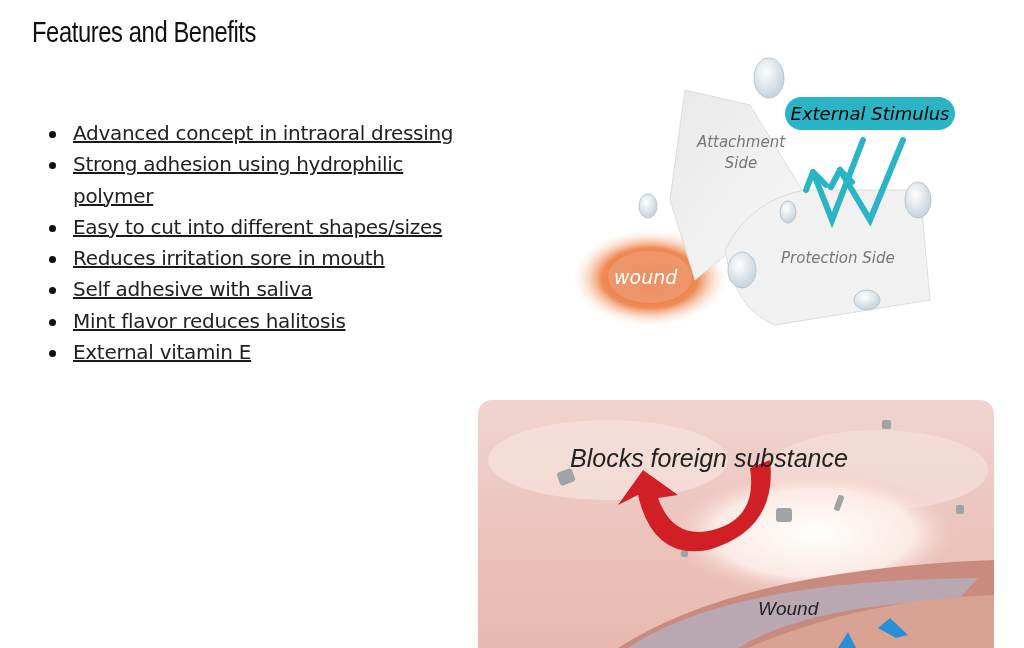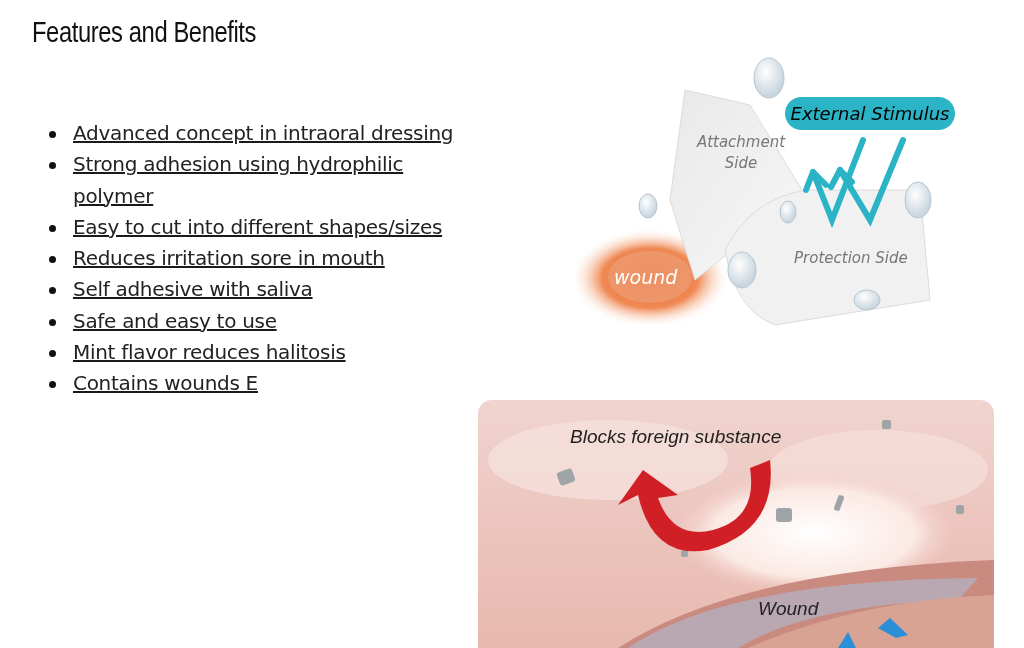--- a/index.html
+++ b/index.html
@@ -18,23 +18,22 @@
 <body>
 
 <h1 class="title">Features and Benefits</h1>
 
 <ul class="features">
   <li>Advanced  concept in intraoral dressing</li>
   <li>Strong adhesion using hydrophilic polymer</li>
   <li>Easy to cut into different shapes/sizes</li>
   <li>Reduces irritation sore in mouth</li>
   <li>Self adhesive with saliva</li>
-  <li>Safe and easy to use</li>
   <li>Mint flavor reduces halitosis</li>
-  <li>Contains wounds E</li>
+  <li>External vitamin E</li>
 </ul>
 
 <div class="fig1">
   <svg width="400" height="300" viewBox="0 0 400 300">
     <defs>
       <radialGradient id="wg" cx="50%" cy="50%" r="50%">
         <stop offset="0%" stop-color="#e8632a"></stop>
         <stop offset="60%" stop-color="#ef8a55"></stop>
         <stop offset="100%" stop-color="#ffffff" stop-opacity="0"></stop>
       </radialGradient>
@@ -68,21 +67,21 @@
       <path d="M265 120 L256 137 M265 120 L277 132"></path>
     </g>
   </svg>
   <div class="lbl" style="left:210px;top:47px;width:170px;height:33px;background:#2bb3c6;border-radius:17px;color:#000000;font-size:18px;line-height:33px;text-align:center;">
     <span>External Stimulus</span>
   </div>
   <div class="lbl" style="left:116px;top:82px;width:100px;text-align:center;color:#777;font-size:15px;line-height:21px;">
     <div>Attachment</div>
     <div>Side</div>
   </div>
-  <div class="lbl" style="left:219px;top:199px;color:#777;font-size:15px;">Protection Side</div>
+  <div class="lbl" style="left:206px;top:199px;color:#777;font-size:15px;">Protection Side</div>
   <div class="lbl" style="left:39px;top:216px;color:#fff;font-size:19px;">wound</div>
 </div>
 
 <div class="fig2">
   <svg width="516" height="248" viewBox="0 0 516 248" style="position:absolute;left:0;top:0;">
     <defs>
       <radialGradient id="glow" cx="55%" cy="45%" r="45%">
         <stop offset="0%" stop-color="#ffffff"></stop>
         <stop offset="70%" stop-color="#fbe9e4"></stop>
         <stop offset="100%" stop-color="#f0c9c0" stop-opacity="0"></stop>
@@ -105,15 +104,15 @@
       <rect x="358" y="95" width="6" height="16" rx="2" transform="rotate(20 361 103)"></rect>
     </g>
 
     <path d="M292 60 Q300 130 230 150 Q175 160 160 95 L140 105 L165 70 L200 95 L180 98 Q195 140 235 130 Q280 118 272 68 Z" fill="#d11f26"></path>
 
     <g fill="#2a8fd6">
       <path d="M360 248 L370 232 L378 248 Z"></path>
       <path d="M400 228 L412 218 L430 235 L418 238 Z"></path>
     </g>
   </svg>
-  <div class="lbl" style="left:92px;top:26px;color:#222;font-size:19px;font-family:'Liberation Sans',sans-serif;">Blocks foreign substance</div>
+  <div class="lbl" style="left:92px;top:44px;color:#222;font-size:25px;font-family:'Liberation Sans',sans-serif;">Blocks foreign substance</div>
   <div class="lbl" style="left:280px;top:198px;color:#222;font-size:19px;font-family:'Liberation Sans',sans-serif;">Wound</div>
 </div>
 
 </body></html>

